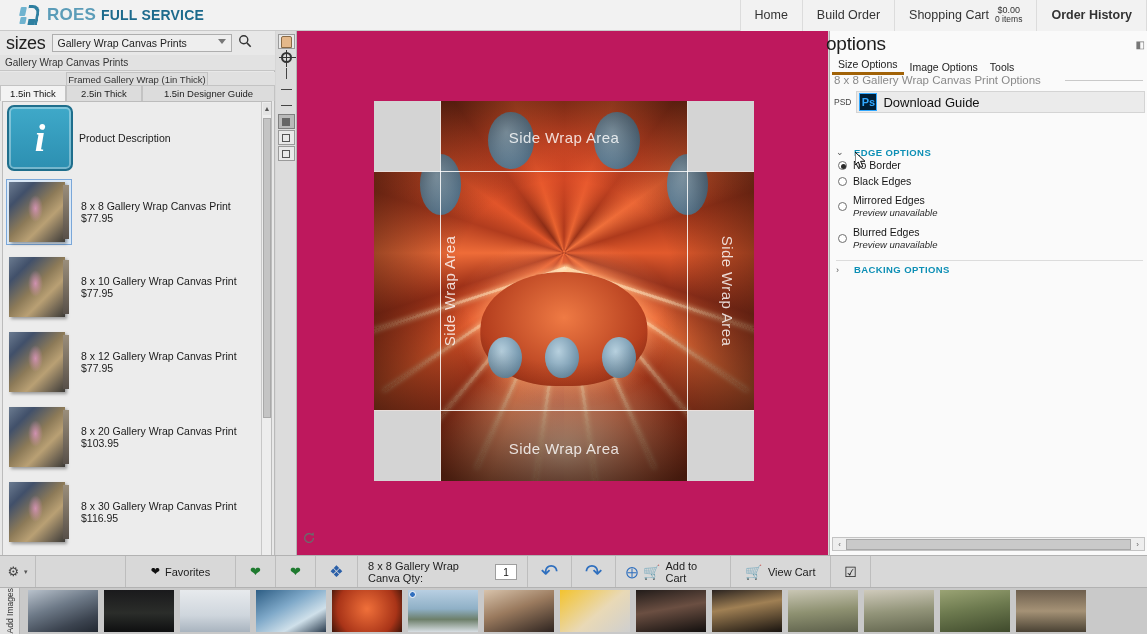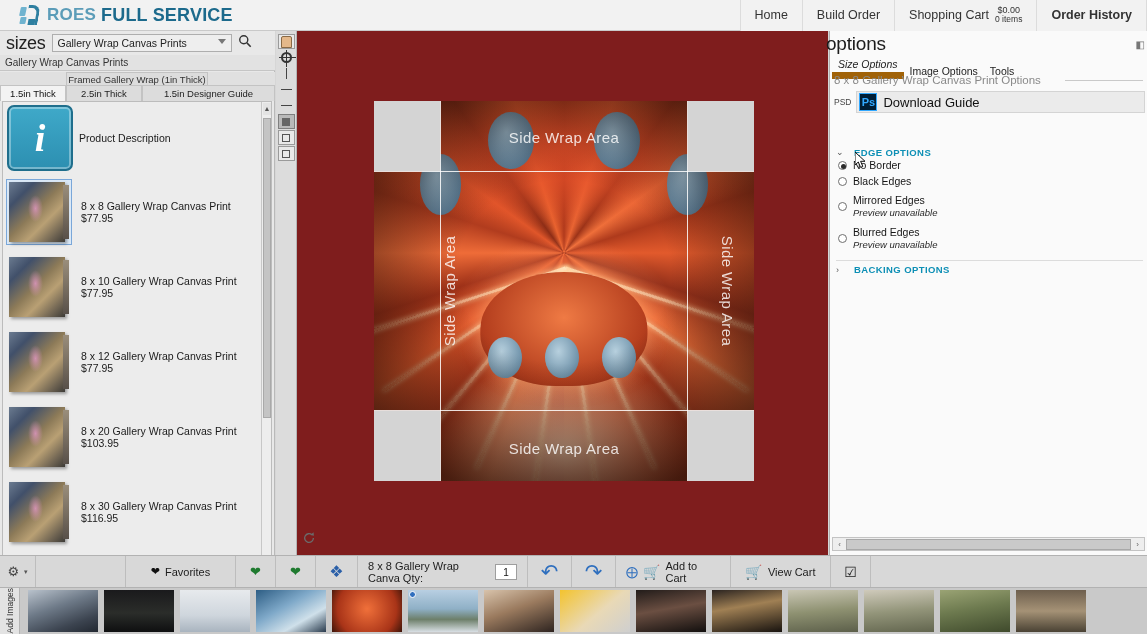--- a/index.html
+++ b/index.html
@@ -36,21 +36,21 @@
   }
   .logo-mark .dot {
     position: absolute; left: 8px; top: 14px; width: 7px; height: 6px;
     background: #2e7fa0; transform: skewX(-10deg);
   }
   .logo-roes {
     font-size: 17px; letter-spacing: .2px; color: #5b9cb8;
     font-weight: 700; font-family: "Liberation Sans", sans-serif;
   }
   .logo-full {
-    font-size: 18px; color: #1c6a8c; font-weight: 700; letter-spacing: .2px;
+    font-size: 14px; color: #1c6a8c; font-weight: 700; letter-spacing: .2px;
   }
   .nav { margin-left: auto; display: flex; height: 31px; align-items: stretch; }
   .nav-item {
     display: flex; align-items: center; padding: 0 14px;
     font-size: 12.5px; color: #333; border-left: 1px solid #dcdcdc;
     cursor: pointer; white-space: nowrap; background: #f2f2f2;
   }
   .nav-item:last-child { border-right: 1px solid #dcdcdc; font-weight: bold; }
   .cart-meta { display: inline-flex; flex-direction: column; align-items: center;
     margin-left: 6px; line-height: 1.05; }
@@ -197,21 +197,21 @@
   .tool .crossv { width:1px; height:11px; background:#444; }
   .tool .crossh { width:11px; height:1px; background:#444; }
   .tool .handico {
     width: 11px; height: 12px; background: #e4b88a;
     border: 1px solid #8a6a46; border-radius: 2px 2px 0 0;
   }
 
   
   .workarea {
     position: absolute; left: 297px; top: 31px; width: 531px; height: 524px;
-    background: #7f1d1d; overflow: hidden;
+    background: #be185d; overflow: hidden;
   }
   .canvas-stage {
     position: absolute; left: 77px; top: 70px; width: 380px; height: 380px;
   }
   .photo {
     position: absolute; inset: 0;
     background:
       radial-gradient(ellipse 60% 45% at 50% 92%, #f6c9a8 0%, rgba(246,201,168,0) 55%),
       radial-gradient(ellipse 48% 36% at 50% 58%, #ff8a5c 0%, rgba(255,138,92,0) 62%),
       radial-gradient(ellipse 80% 30% at 50% 12%, #e8502a 0%, rgba(232,80,42,0) 70%),
@@ -306,21 +306,21 @@
     position: absolute; right: 2px; top: 8px; font-size: 10px; color: #777;
     cursor: pointer;
   }
   .opt-tabs {
     position: absolute; top: 26px; left: 2px; display: flex; gap: 0;
     align-items: flex-end;
   }
   .opt-tab {
     font-size: 10.5px; color: #222; padding: 1px 6px 2px 6px; cursor: pointer;
   }
-  .opt-tab.active { border-bottom: 7px solid #a16207; font-style: italic; }
+  .opt-tab.active { border-bottom: 3px solid #a16207; }
   .opt-legend {
     position: absolute; top: 42px; left: 4px; right: 4px; height: 14px;
     display: flex; align-items: center; gap: 24px; justify-content: flex-end;
   }
   .opt-legend .txt { font-size: 11.5px; color: #8a8a8a; white-space: nowrap; }
   .opt-legend .rule { flex: 1; height: 1px; background: #c9c9c9; }
   .psd-row {
     position: absolute; top: 60px; left: 4px; right: 2px; height: 22px;
     display: flex; align-items: center; gap: 5px;
   }

